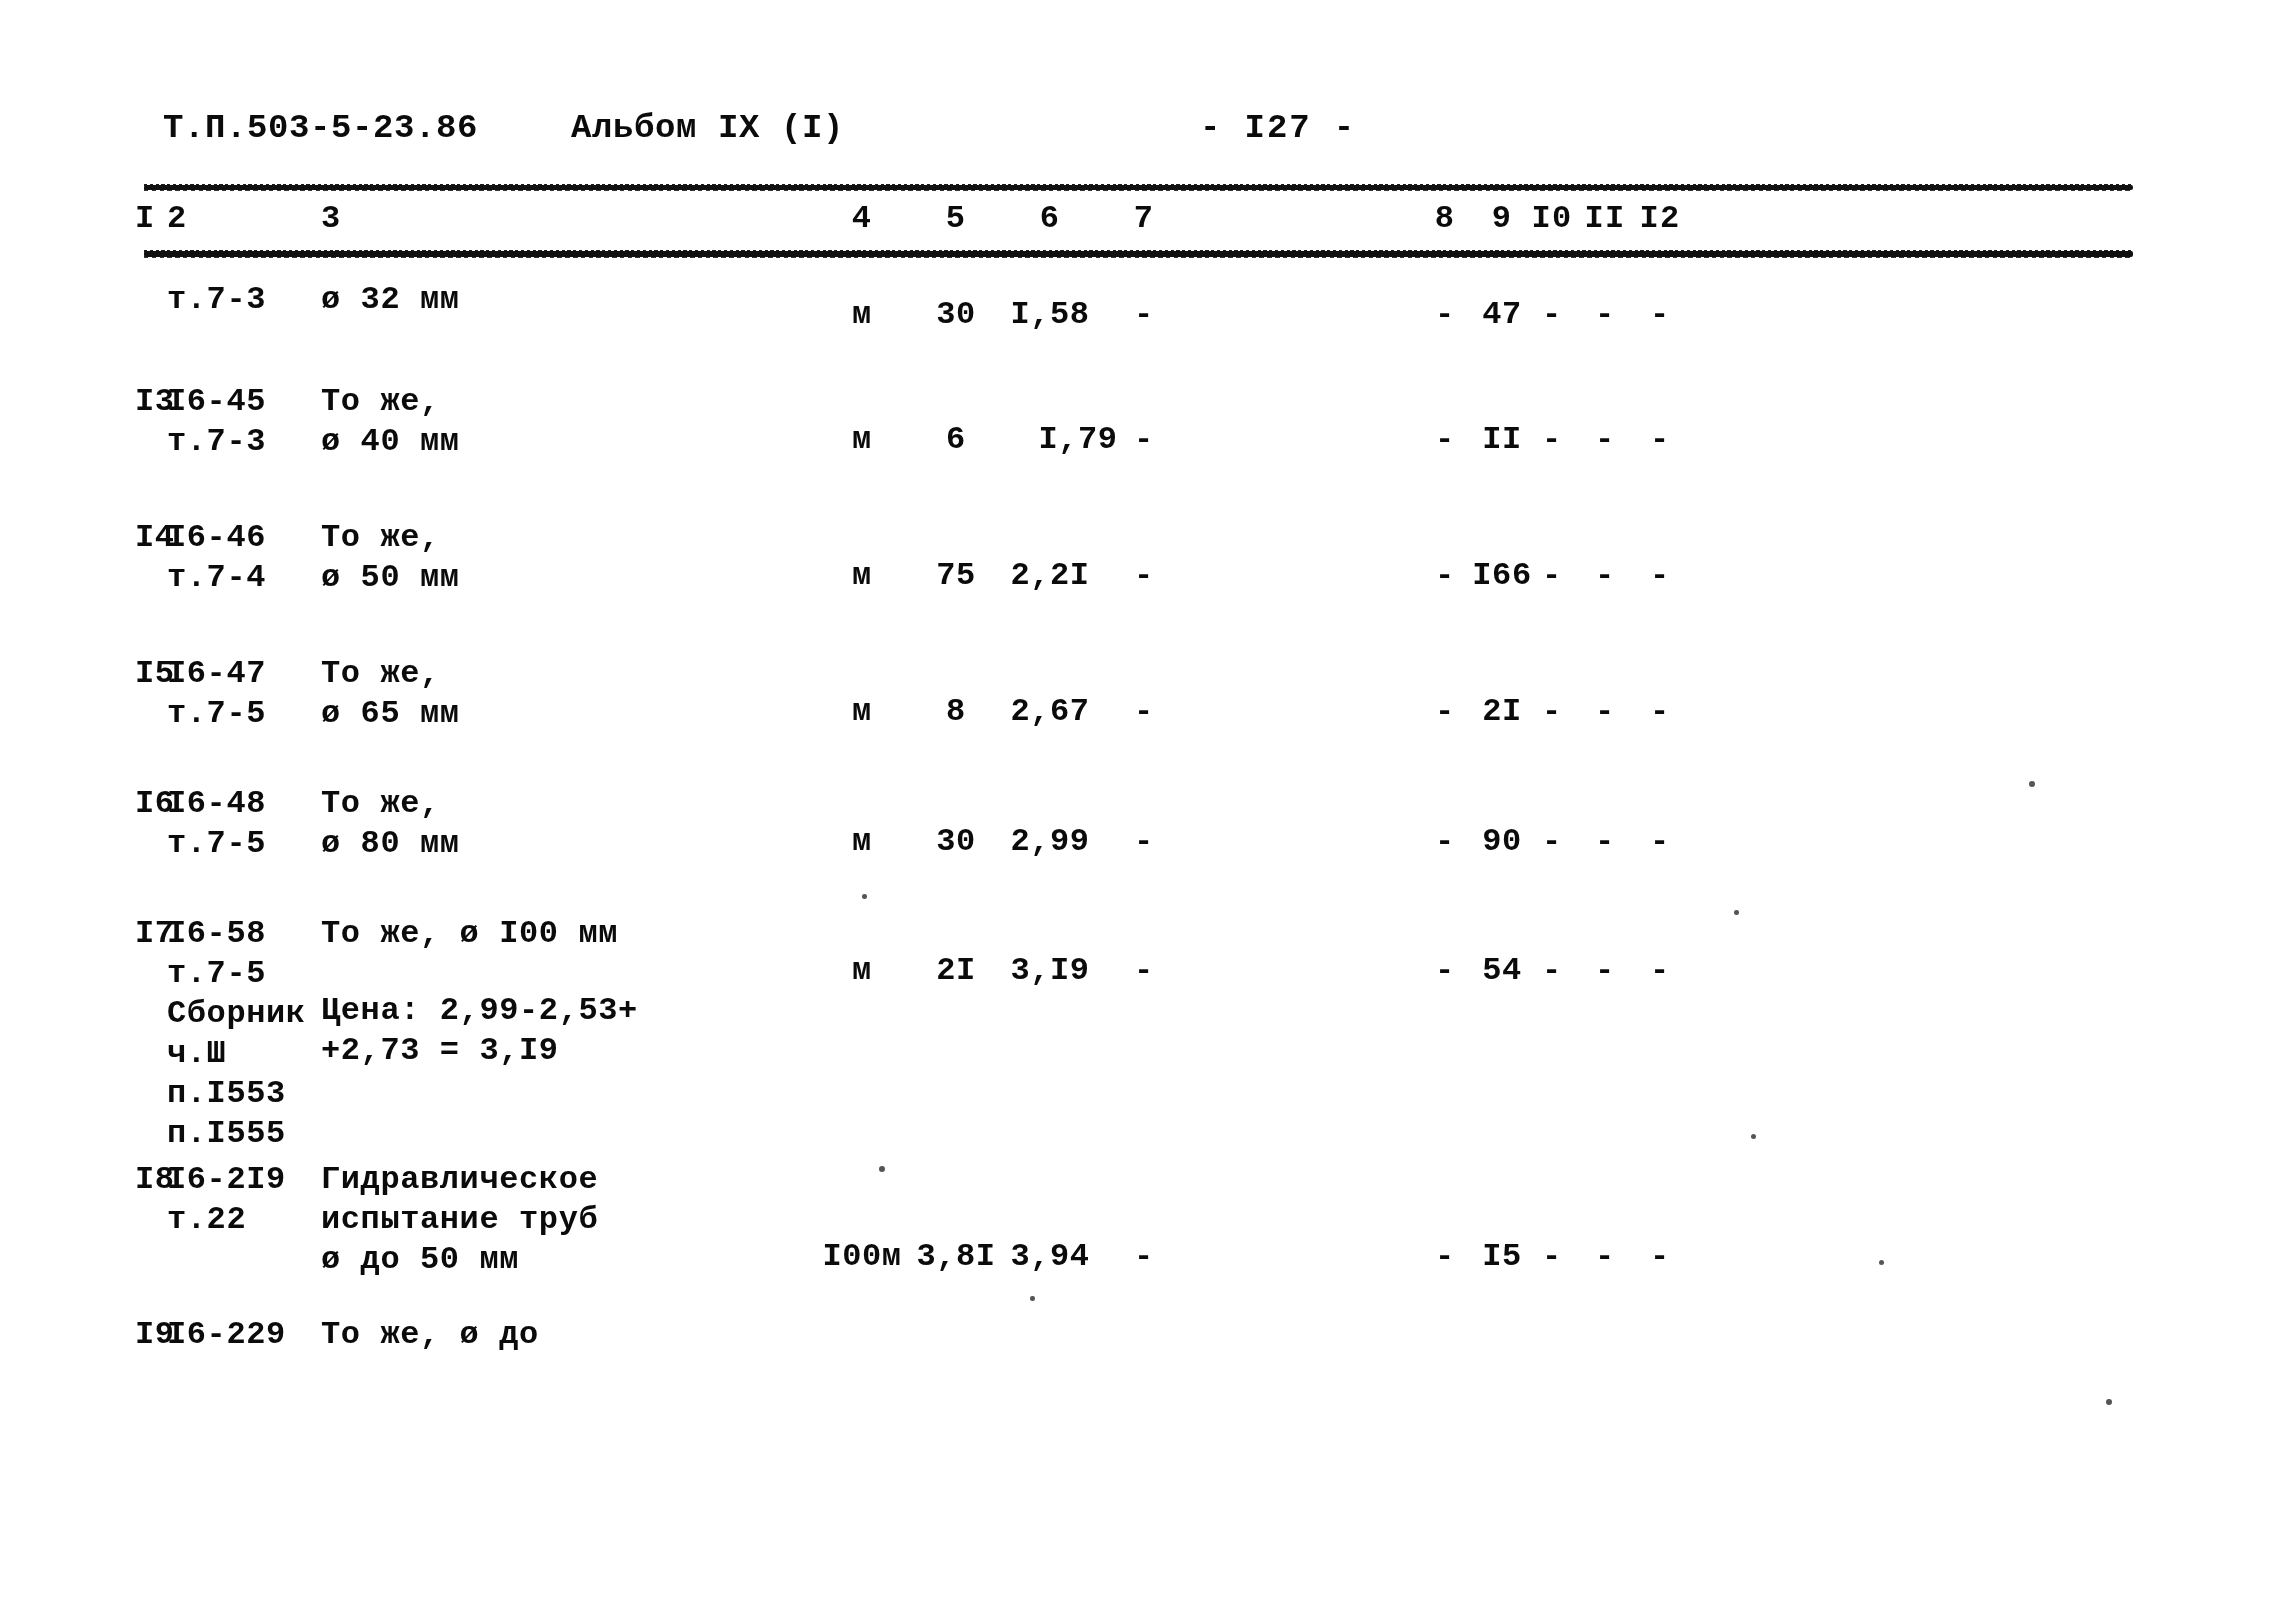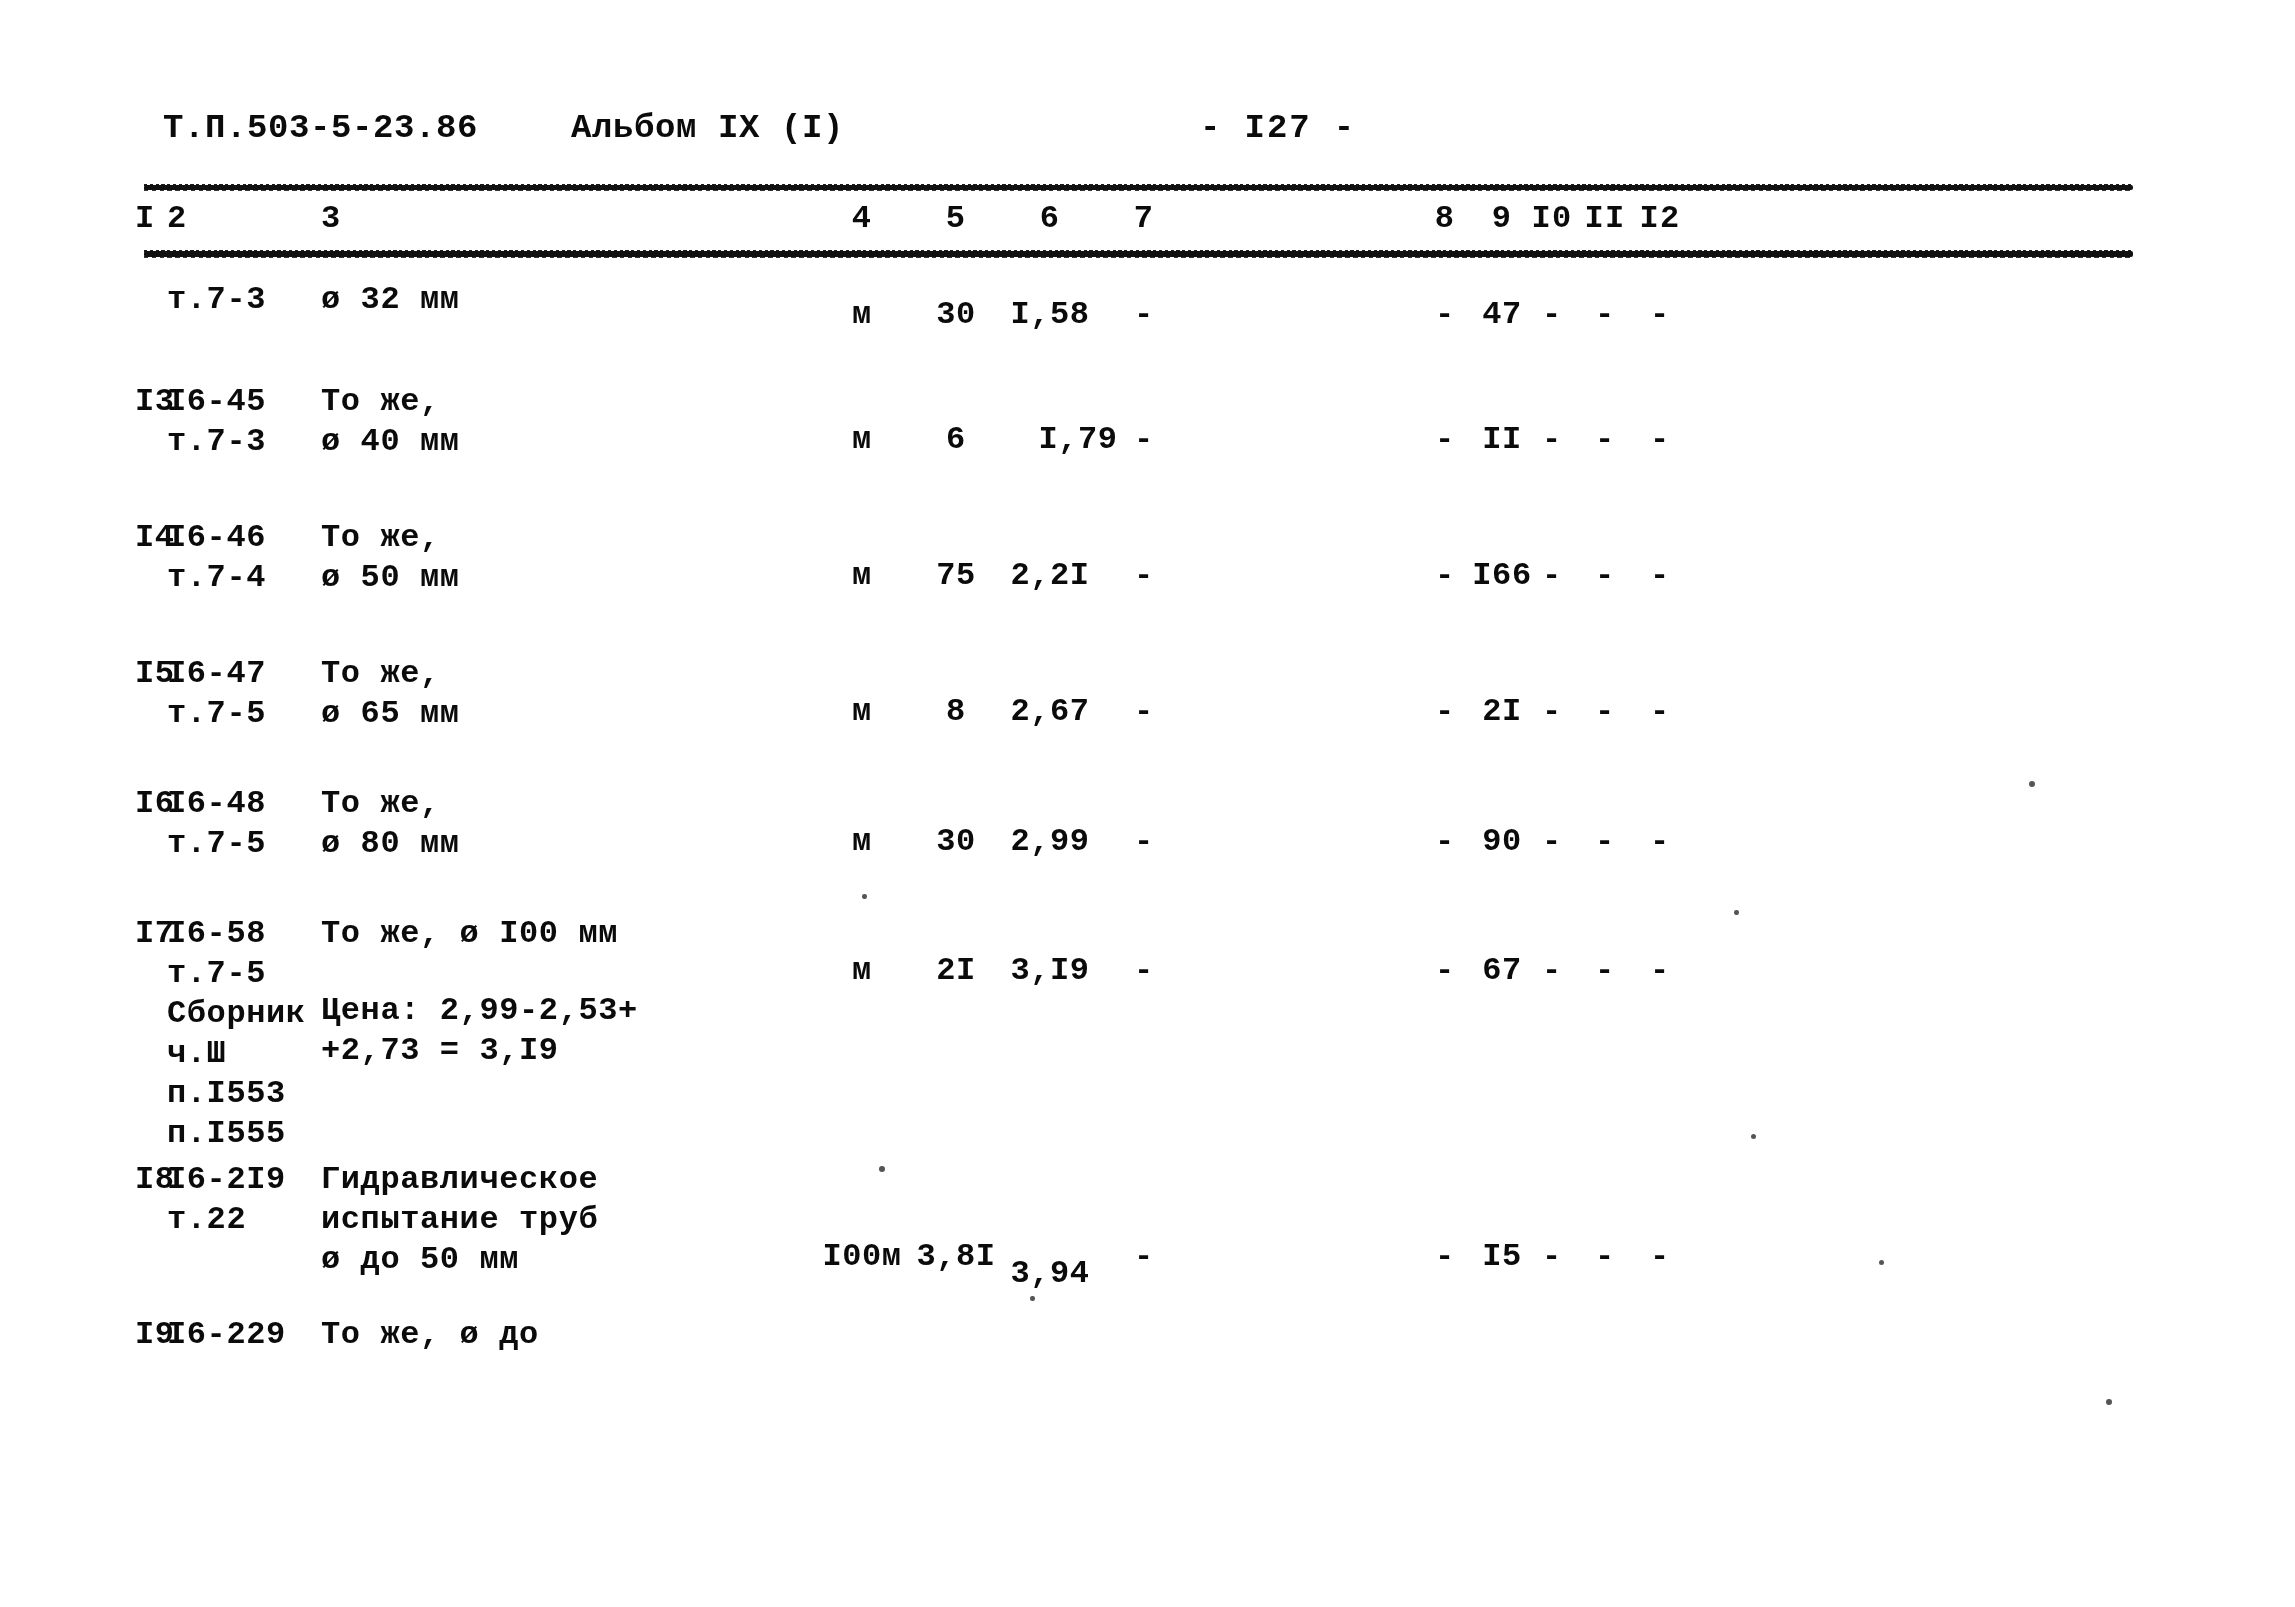--- a/index.html
+++ b/index.html
@@ -196,35 +196,35 @@
 Сборник
 ч.Ш
 п.I553
 п.I555</div>
       <div class="cell" style="left: 321px; top: 914px;">То же, ø I00 мм</div>
       <div class="cell center" style="left: 862px; top: 951px;">м</div>
       <div class="cell center" style="left: 956px; top: 951px;">2I</div>
       <div class="cell center" style="left: 1050px; top: 951px;">3,I9</div>
       <div class="cell center" style="left: 1144px; top: 951px;">-</div>
       <div class="cell center" style="left: 1445px; top: 951px;">-</div>
-      <div class="cell center" style="left: 1502px; top: 951px;">67</div>
+      <div class="cell center" style="left: 1502px; top: 951px;">54</div>
       <div class="cell center" style="left: 1552px; top: 951px;">-</div>
       <div class="cell center" style="left: 1605px; top: 951px;">-</div>
       <div class="cell center" style="left: 1660px; top: 951px;">-</div>
       <div class="cell" style="left: 321px; top: 991px;">Цена: 2,99-2,53+
 +2,73 = 3,I9</div>
       <div class="cell" style="left: 135px; top: 1160px;">I8</div>
       <div class="cell" style="left: 167px; top: 1160px;">I6-2I9
 т.22</div>
       <div class="cell" style="left: 321px; top: 1160px;">Гидравлическое
 испытание труб
 ø до 50 мм</div>
       <div class="cell center" style="left: 862px; top: 1237px;">I00м</div>
       <div class="cell center" style="left: 956px; top: 1237px;">3,8I</div>
-      <div class="cell center" style="left: 1050px; top: 1237px; margin-top: 17px;">3,94</div>
+      <div class="cell center" style="left: 1050px; top: 1237px;">3,94</div>
       <div class="cell center" style="left: 1144px; top: 1237px;">-</div>
       <div class="cell center" style="left: 1445px; top: 1237px;">-</div>
       <div class="cell center" style="left: 1502px; top: 1237px;">I5</div>
       <div class="cell center" style="left: 1552px; top: 1237px;">-</div>
       <div class="cell center" style="left: 1605px; top: 1237px;">-</div>
       <div class="cell center" style="left: 1660px; top: 1237px;">-</div>
       <div class="cell" style="left: 135px; top: 1315px;">I9</div>
       <div class="cell" style="left: 167px; top: 1315px;">I6-229</div>
       <div class="cell" style="left: 321px; top: 1315px;">То же, ø до</div>
     </div>

